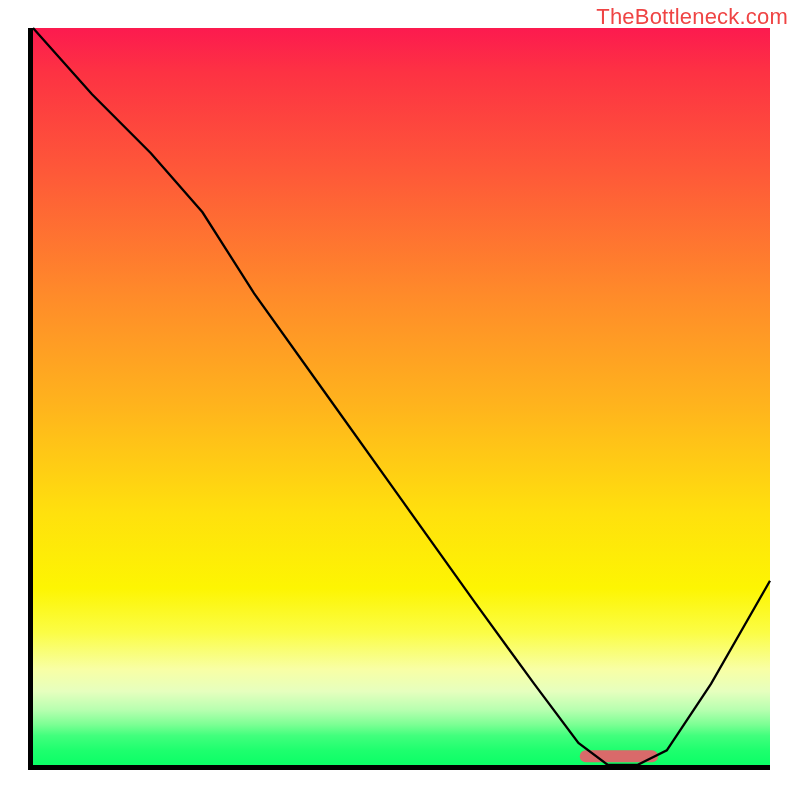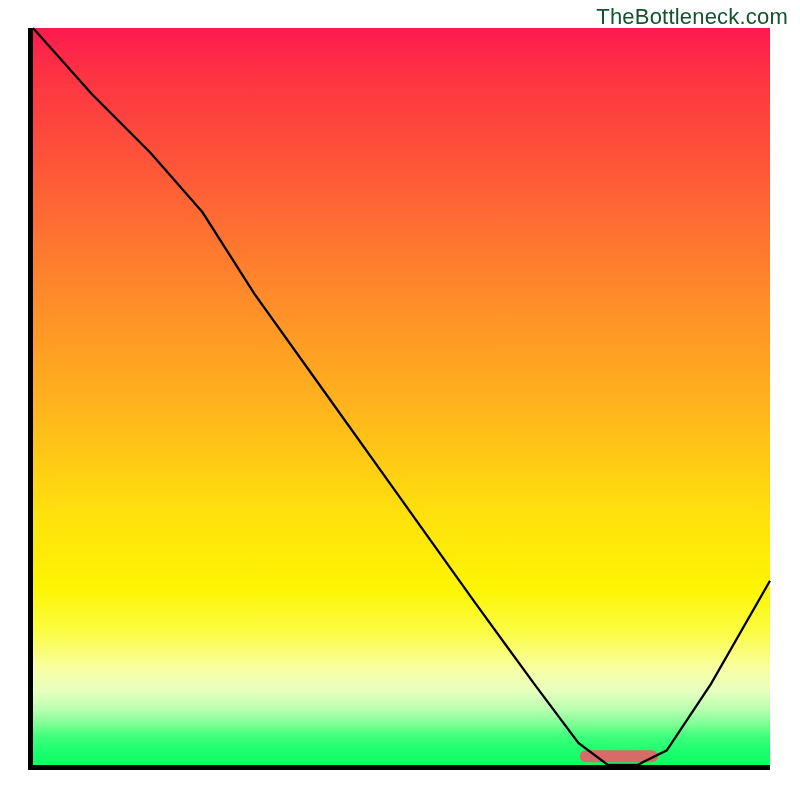--- a/index.html
+++ b/index.html
@@ -14,21 +14,21 @@
   .container {
     position: relative;
     width: 800px;
     height: 800px;
   }
   .watermark {
     position: absolute;
     top: 4px;
     right: 12px;
     font-size: 22px;
-    color: #14532d;
+    color: #ef4444;
     font-weight: 500;
     letter-spacing: 0.2px;
     z-index: 10;
   }
   .plot-frame {
     position: absolute;
     left: 28px;
     top: 28px;
     width: 742px;
     height: 742px;

